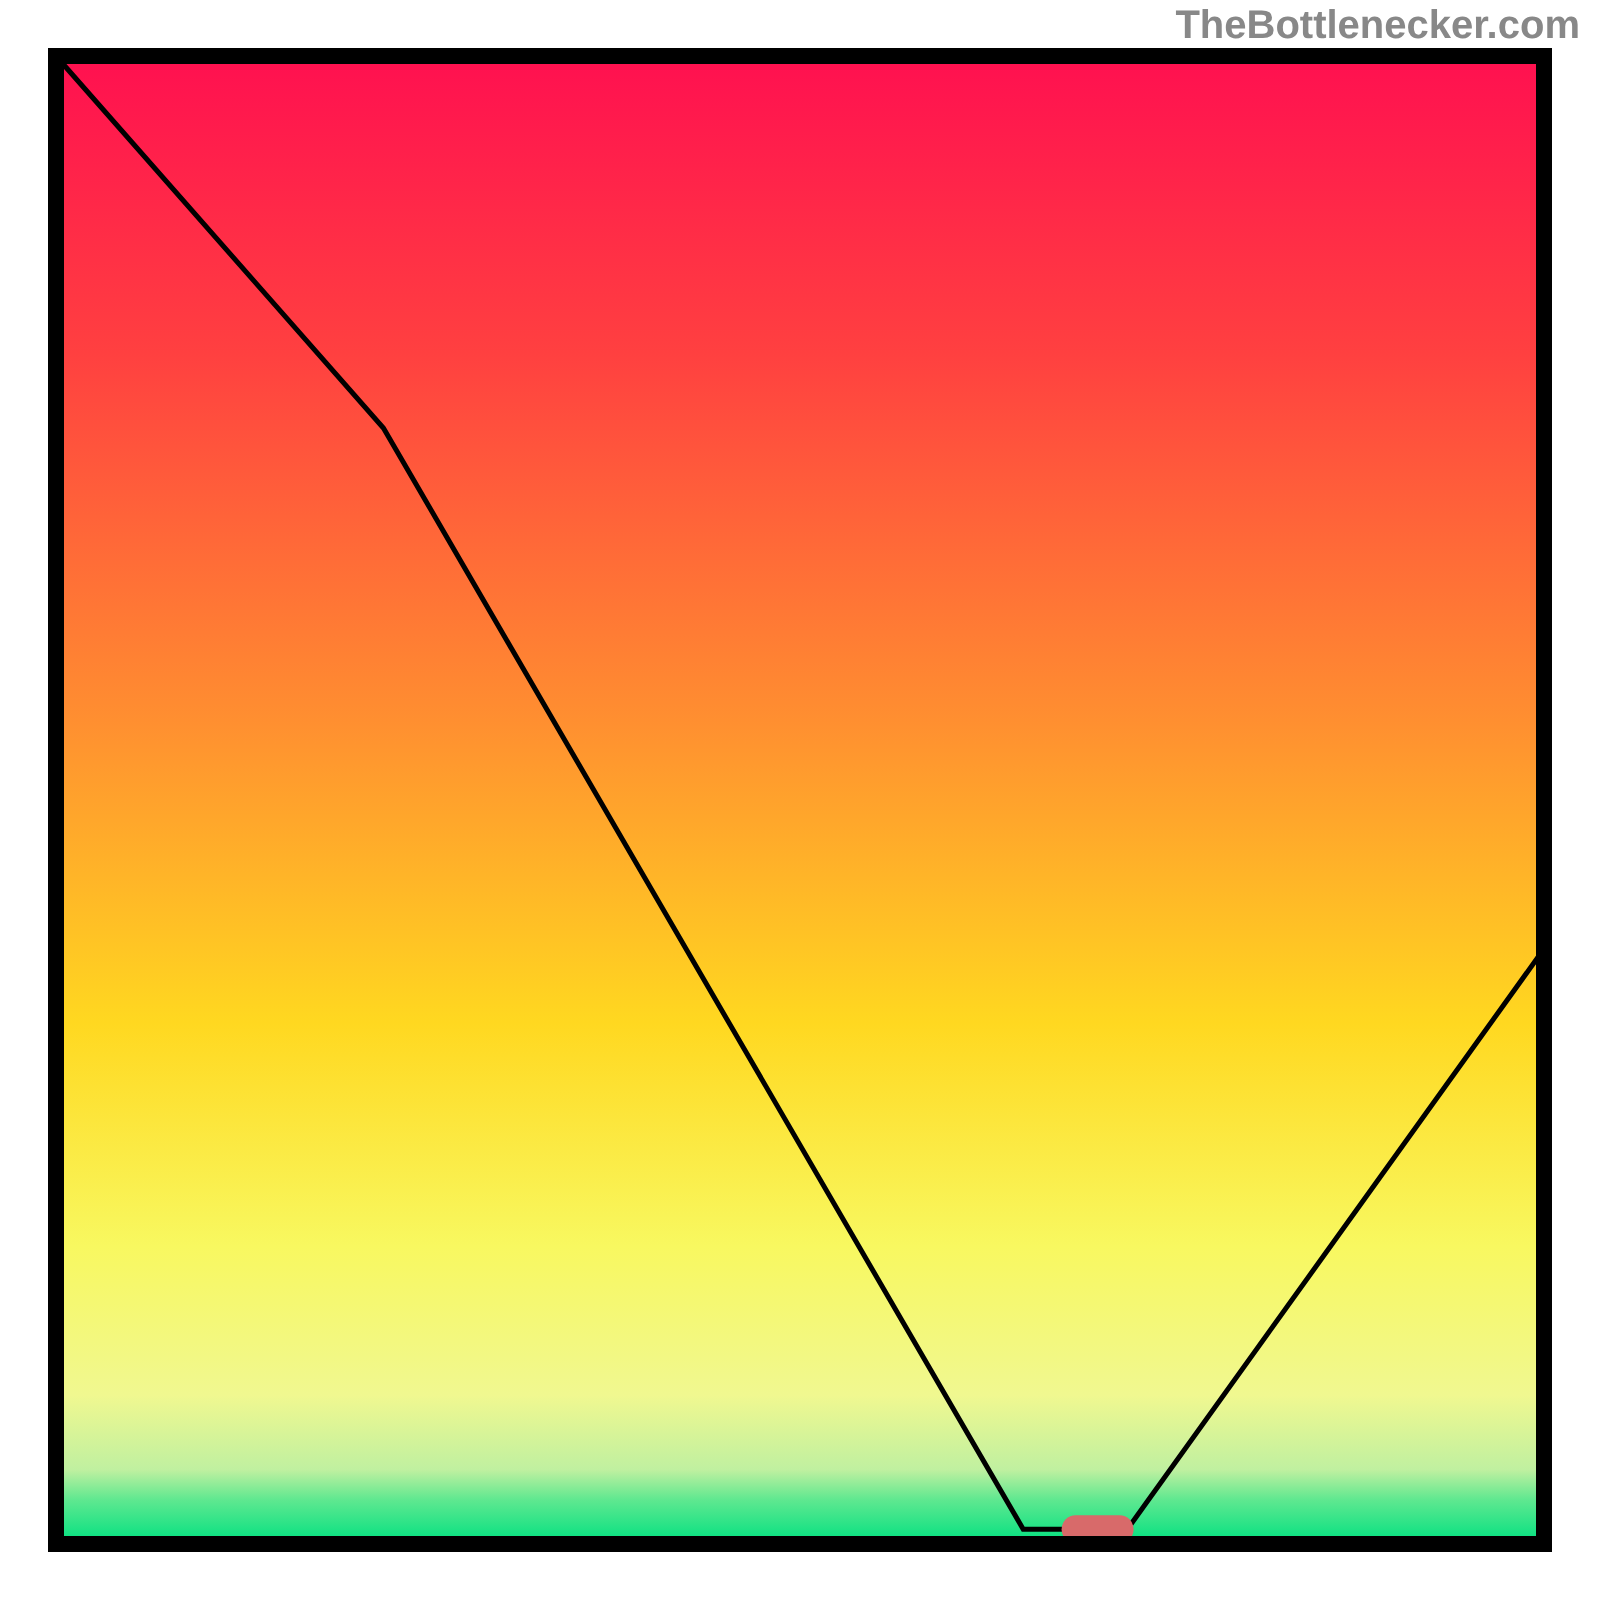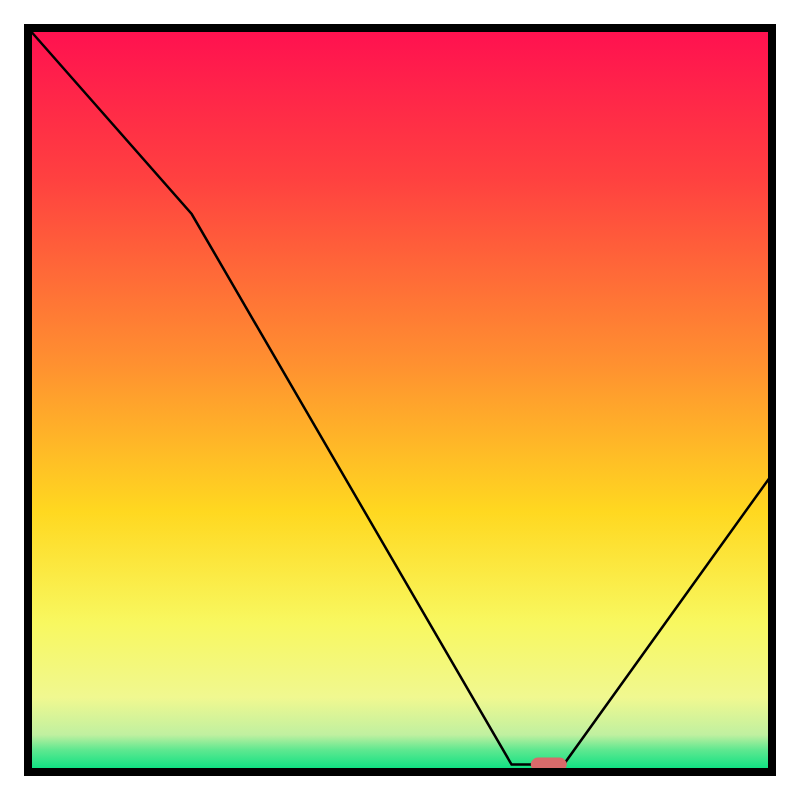--- a/index.html
+++ b/index.html
@@ -23,20 +23,21 @@
     z-index: 10;
   }
   svg {
     display: block;
   }
 </style>
 </head>
 <body>
 
 <div class="container">
+  <div class="watermark">TheBottlenecker.com</div>
   <svg width="800" height="800" viewBox="0 0 800 800">
     <defs>
       <linearGradient id="bg-grad" x1="0" y1="0" x2="0" y2="1">
         <stop offset="0%" stop-color="#ff1050"></stop>
         <stop offset="20%" stop-color="#ff4040"></stop>
         <stop offset="45%" stop-color="#ff9030"></stop>
         <stop offset="65%" stop-color="#ffd820"></stop>
         <stop offset="80%" stop-color="#f8f860"></stop>
         <stop offset="90%" stop-color="#f0f890"></stop>
         <stop offset="95%" stop-color="#c0f0a0"></stop>

